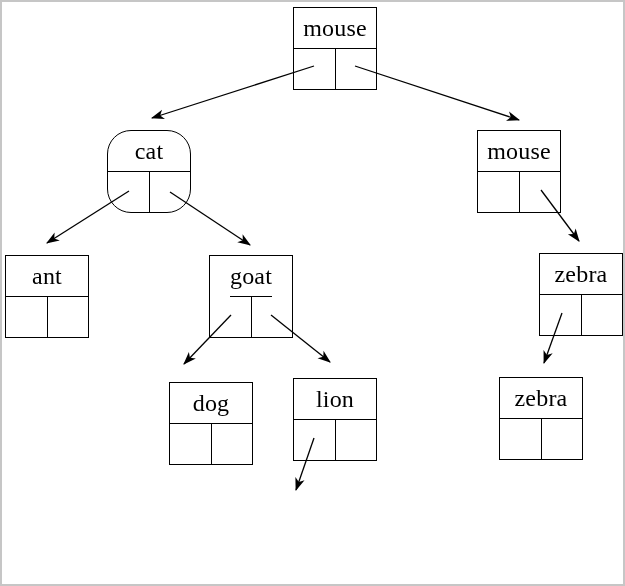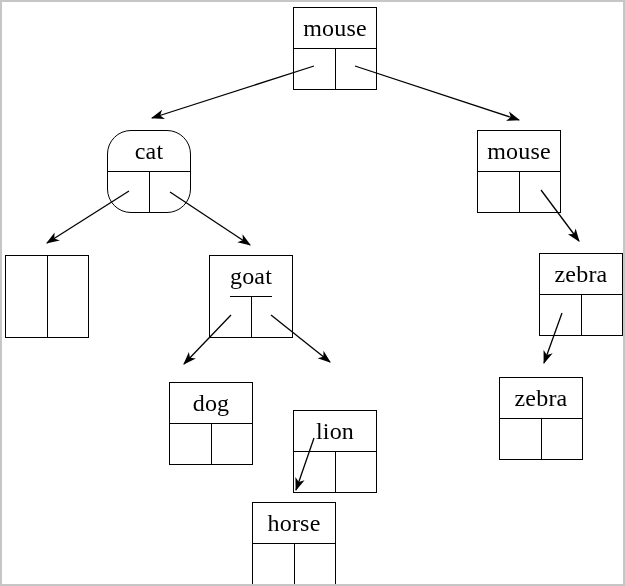--- a/index.html
+++ b/index.html
@@ -81,20 +81,21 @@
         </div>
       </div>
       <div class="node" style="left: 475px; top: 128px; width: 84px; height: 83px;">
         <div class="node-label" style="height: 41px;">mouse</div>
         <div class="node-cells">
           <div class="cell cell-left"></div>
           <div class="cell cell-right"></div>
         </div>
       </div>
       <div class="node" style="left: 3px; top: 253px; width: 84px; height: 83px;">
+        <div class="node-label" style="height: 41px;">ant</div>
         <div class="node-cells">
           <div class="cell cell-left"></div>
           <div class="cell cell-right"></div>
         </div>
       </div>
       <div class="node" style="left: 207px; top: 253px; width: 84px; height: 83px; align-items: center;">
         <div class="node-label" style="height: 41px;">goat</div>
         <div class="node-cells">
           <div class="cell cell-left"></div>
           <div class="cell cell-right"></div>
@@ -107,36 +108,29 @@
           <div class="cell cell-right"></div>
         </div>
       </div>
       <div class="node" style="left: 135px; top: 380px; width: 84px; height: 83px; margin-left: 32px;">
         <div class="node-label" style="height: 41px;">dog</div>
         <div class="node-cells">
           <div class="cell cell-left"></div>
           <div class="cell cell-right"></div>
         </div>
       </div>
-      <div class="node" style="left: 291px; top: 376px; width: 84px; height: 83px; margin-top: 32px;">
+      <div class="node" style="left: 291px; top: 376px; width: 84px; height: 83px;">
         <div class="node-label" style="height: 41px;">lion</div>
         <div class="node-cells">
           <div class="cell cell-left"></div>
           <div class="cell cell-right"></div>
         </div>
       </div>
       <div class="node" style="left: 497px; top: 375px; width: 84px; height: 83px;">
         <div class="node-label" style="height: 41px;">zebra</div>
-        <div class="node-cells">
-          <div class="cell cell-left"></div>
-          <div class="cell cell-right"></div>
-        </div>
-      </div>
-      <div class="node" style="left: 250px; top: 500px; width: 84px; height: 83px;">
-        <div class="node-label" style="height: 41px;">horse</div>
         <div class="node-cells">
           <div class="cell cell-left"></div>
           <div class="cell cell-right"></div>
         </div>
       </div>
     </div>
   <svg id="arrow-layer" width="625" height="586" viewBox="0 0 625 586">
     <defs>
       <marker id="arrowhead" viewBox="0 0 12 10" refX="11" refY="5" markerWidth="14" markerHeight="11" markerUnits="userSpaceOnUse" orient="auto">
         <path id="arrowhead-path" d="M0,0.6 L12,5 L0,9.4 L3.2,5 Z" fill="#000000"></path>

